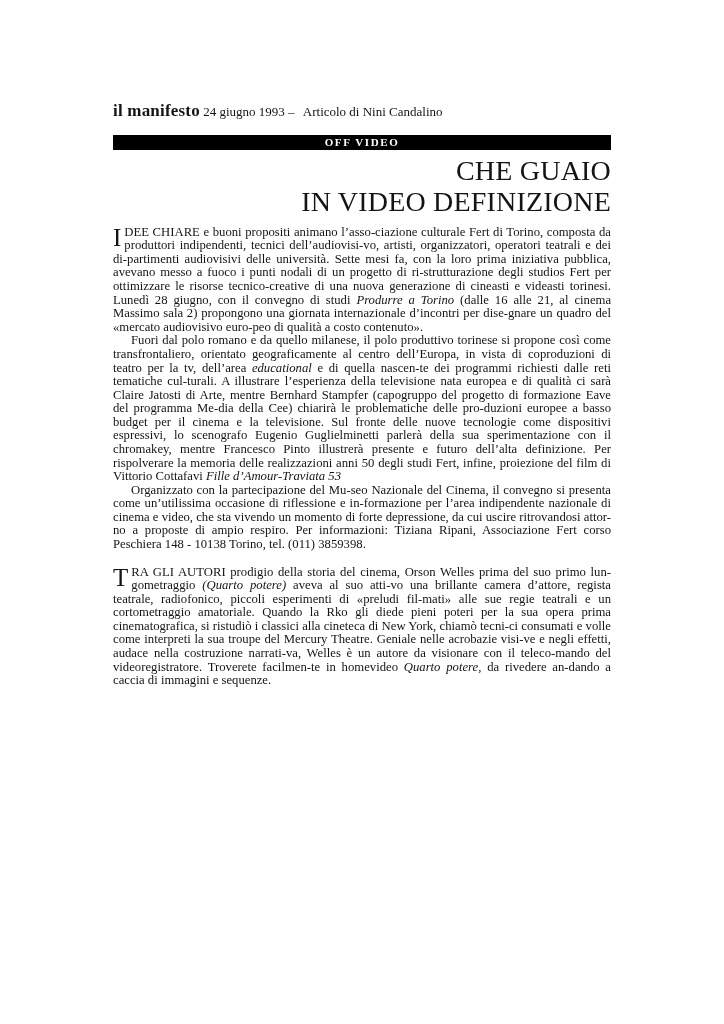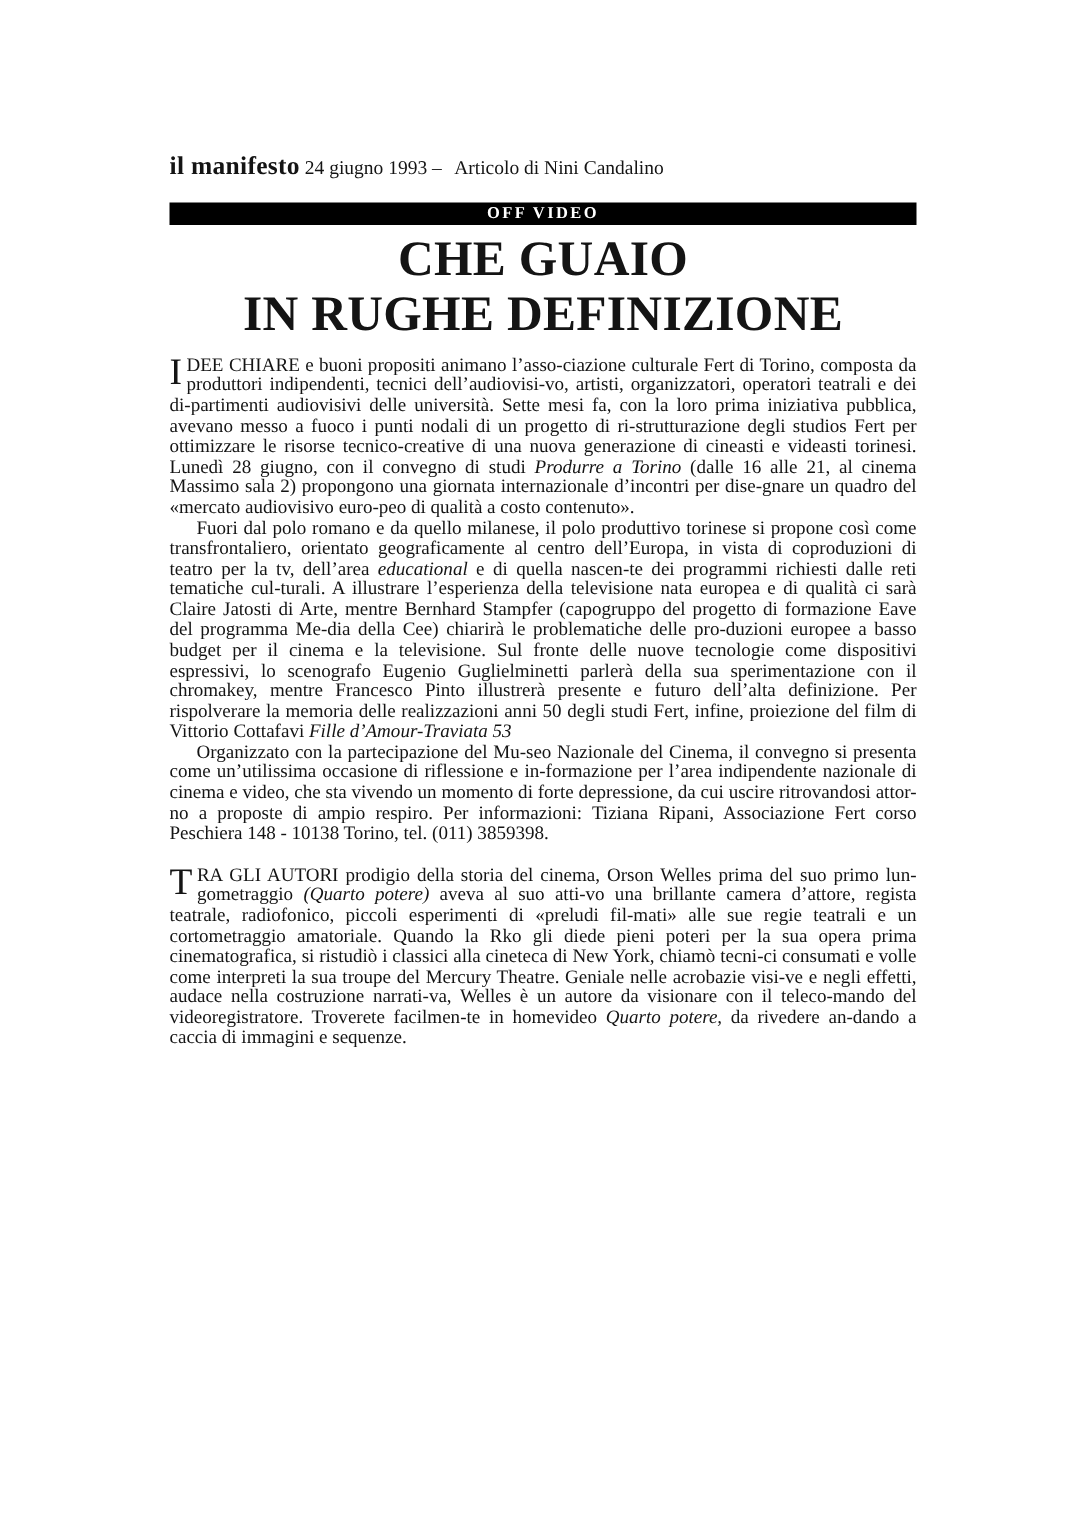--- a/index.html
+++ b/index.html
@@ -18,22 +18,22 @@
   .header-meta { font-size: 13px; }
   .byline { margin-left: 5px; }
 
   .kicker {
     background: #000000; color: #ffffff;
     text-align: center; font-size: 11px; font-weight: bold;
     letter-spacing: 1.6px; padding: 1px 0 2px 0;
   }
 
   .headline {
-    text-align: center; font-weight: 700;
-    font-size: 33px; line-height: 1.12;
+    text-align: right; font-weight: 400;
+    font-size: 28px; line-height: 1.12;
     margin: 5px 0 8px 0; letter-spacing: 0.2px;
   }
   .headline .line { display: block; }
 
   .body-text { font-size: 12.7px; line-height: 1.07; text-align: justify; }
   p.para { margin: 0; padding: 0; }
   p.indent { text-indent: 18px; }
   p.spaced { margin-top: 14px; }
   .dropcap {
     float: left; font-size: 25px; line-height: 21px;
@@ -53,21 +53,21 @@
       <span class="header-meta">24 giugno 1993 –</span>
       <span class="header-meta byline">Articolo di Nini Candalino</span>
     </div>
 
     <div class="kicker">
       <span>OFF VIDEO</span>
     </div>
 
     <h1 class="headline">
       <span class="line">CHE GUAIO</span>
-      <span class="line">IN RUGHE DEFINIZIONE</span>
+      <span class="line">IN VIDEO DEFINIZIONE</span>
     </h1>
 
     <div class="body-text">
       <p class="para"><span class="dropcap">I</span><span><span>DEE CHIARE e buoni propositi animano l’asso-ciazione culturale Fert di Torino, composta da produttori indipendenti, tecnici dell’audiovisi-vo, artisti, organizzatori, operatori teatrali e dei di-partimenti audiovisivi delle università. Sette mesi fa, con la loro prima iniziativa pubblica, avevano messo a fuoco i punti nodali di un progetto di ri-strutturazione degli studios Fert per ottimizzare le risorse tecnico-creative di una nuova generazione di cineasti e videasti torinesi. Lunedì 28 giugno, con il convegno di studi </span><i>Produrre a Torino</i><span> (dalle 16 alle 21, al cinema Massimo sala 2) propongono una giornata internazionale d’incontri per dise-gnare un quadro del «mercato audiovisivo euro-peo di qualità a costo contenuto».</span></span></p>
       <p class="para indent"><span><span>Fuori dal polo romano e da quello milanese, il polo produttivo torinese si propone così come transfrontaliero, orientato geograficamente al centro dell’Europa, in vista di coproduzioni di teatro per la tv, dell’area </span><i>educational</i><span> e di quella nascen-te dei programmi richiesti dalle reti tematiche cul-turali. A illustrare l’esperienza della televisione nata europea e di qualità ci sarà Claire Jatosti di Arte, mentre Bernhard Stampfer (capogruppo del progetto di formazione Eave del programma Me-dia della Cee) chiarirà le problematiche delle pro-duzioni europee a basso budget per il cinema e la televisione. Sul fronte delle nuove tecnologie come dispositivi espressivi, lo scenografo Eugenio Guglielminetti parlerà della sua sperimentazione con il chromakey, mentre Francesco Pinto illustrerà presente e futuro dell’alta definizione. Per rispolverare la memoria delle realizzazioni anni 50 degli studi Fert, infine, proiezione del film di Vittorio Cottafavi </span><i>Fille d’Amour-Traviata 53</i></span></p>
       <p class="para indent"><span><span>Organizzato con la partecipazione del Mu-seo Nazionale del Cinema, il convegno si presenta come un’utilissima occasione di riflessione e in-formazione per l’area indipendente nazionale di cinema e video, che sta vivendo un momento di forte depressione, da cui uscire ritrovandosi attor-no a proposte di ampio respiro. Per informazioni: Tiziana Ripani, Associazione Fert corso Peschiera 148 - 10138 Torino, tel. (011) 3859398.</span></span></p>
       <p class="para spaced"><span class="dropcap">T</span><span><span>RA GLI AUTORI prodigio della storia del cinema, Orson Welles prima del suo primo lun-gometraggio </span><i>(Quarto potere)</i><span> aveva al suo atti-vo una brillante camera d’attore, regista teatrale, radiofonico, piccoli esperimenti di «preludi fil-mati» alle sue regie teatrali e un cortometraggio amatoriale. Quando la Rko gli diede pieni poteri per la sua opera prima cinematografica, si ristudiò i classici alla cineteca di New York, chiamò tecni-ci consumati e volle come interpreti la sua troupe del Mercury Theatre. Geniale nelle acrobazie visi-ve e negli effetti, audace nella costruzione narrati-va, Welles è un autore da visionare con il teleco-mando del videoregistratore. Troverete facilmen-te in homevideo </span><i>Quarto potere,</i><span> da rivedere an-dando a caccia di immagini e sequenze.</span></span></p>
     </div>
 
   </div>

